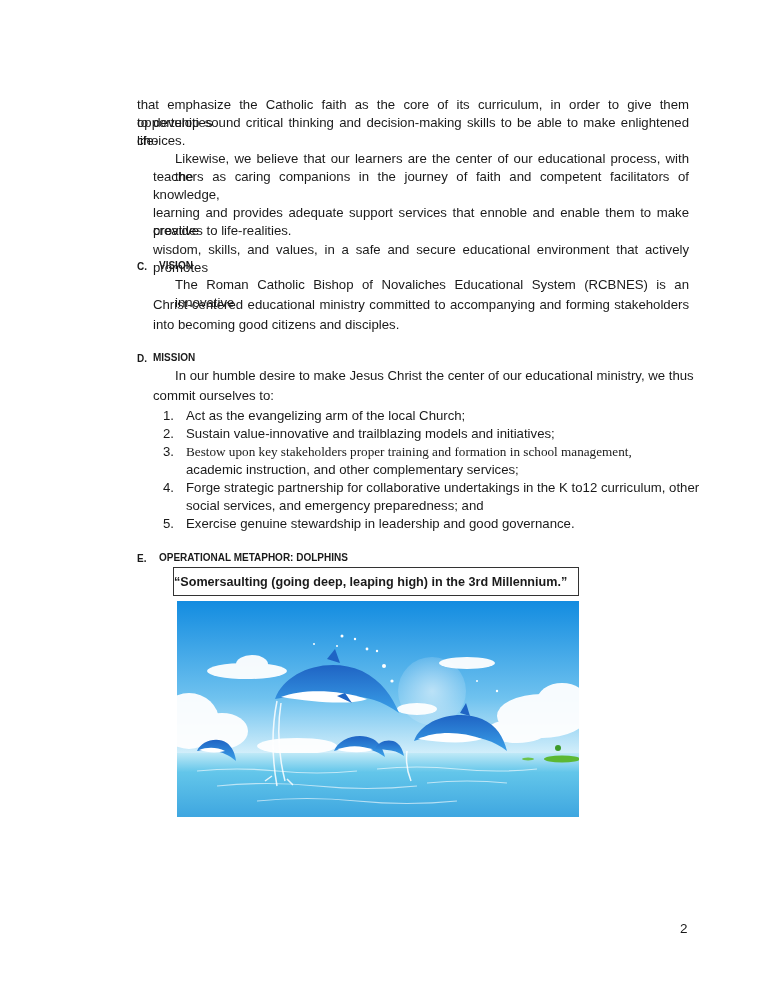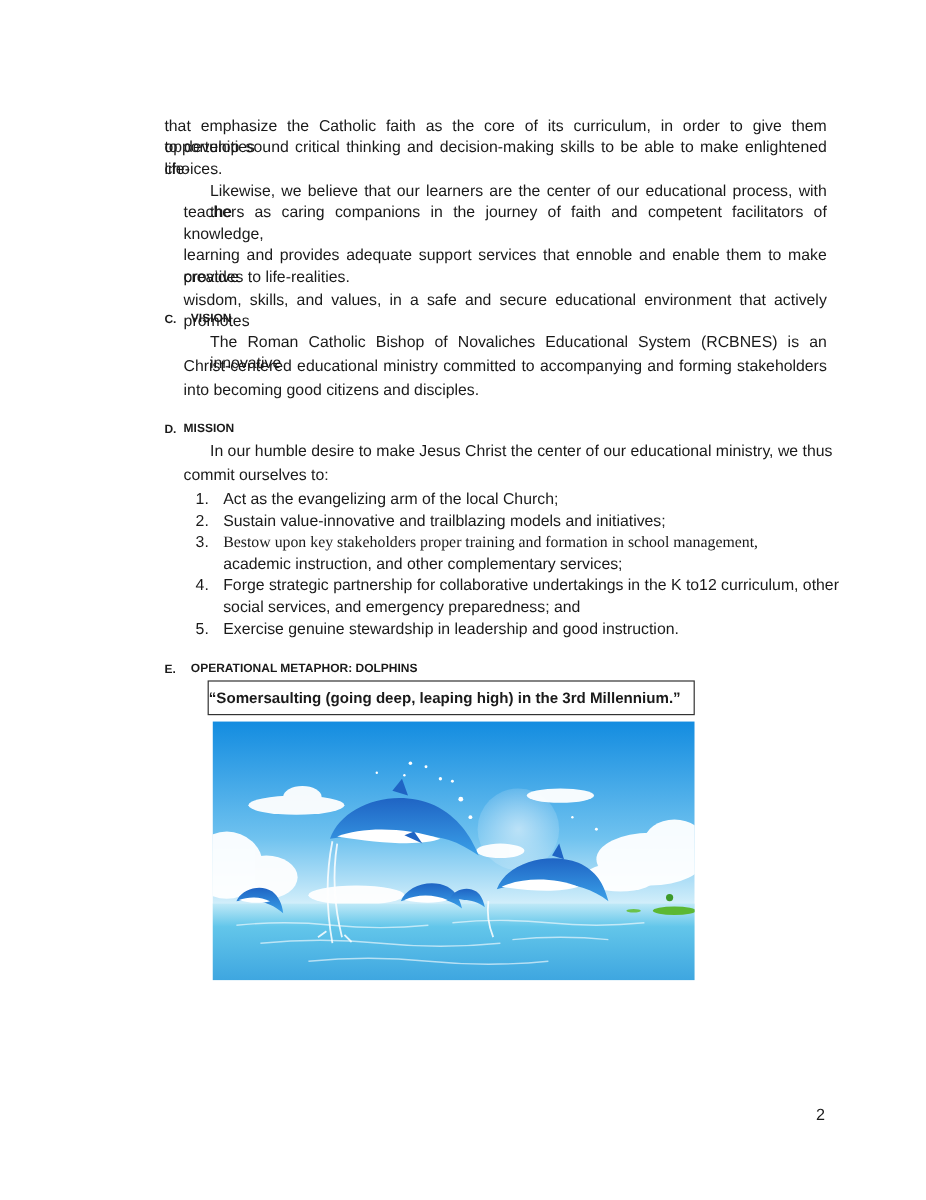--- a/index.html
+++ b/index.html
@@ -57,21 +57,21 @@
       <div class="txt" style="left:186px; top:443px;font-family:Liberation Serif, serif;">Bestow upon key stakeholders proper training and formation in school management,</div>
       <div class="txt" style="left:186px; top:461px;">academic instruction, and other complementary services;</div>
     </div>
     <div>
       <div class="num" style="left:163px; top:479px;">4.</div>
       <div class="txt" style="left:186px; top:479px;">Forge strategic partnership for collaborative undertakings in the K to12 curriculum, other</div>
       <div class="txt" style="left:186px; top:497px;">social services, and emergency preparedness; and</div>
     </div>
     <div>
       <div class="num" style="left:163px; top:515px;">5.</div>
-      <div class="txt" style="left:186px; top:515px;">Exercise genuine stewardship in leadership and good instruction.</div>
+      <div class="txt" style="left:186px; top:515px;">Exercise genuine stewardship in leadership and good governance.</div>
     </div>
   </div>
 
   <div class="hl" style="left:137px; top:550px;">E.</div>
   <div class="h" style="left:159px; top:549px;">OPERATIONAL METAPHOR: DOLPHINS</div>
 
   <div class="quote-box">
     <span>“Somersaulting (going deep, leaping high) in the 3rd Millennium.”</span>
   </div>
 

